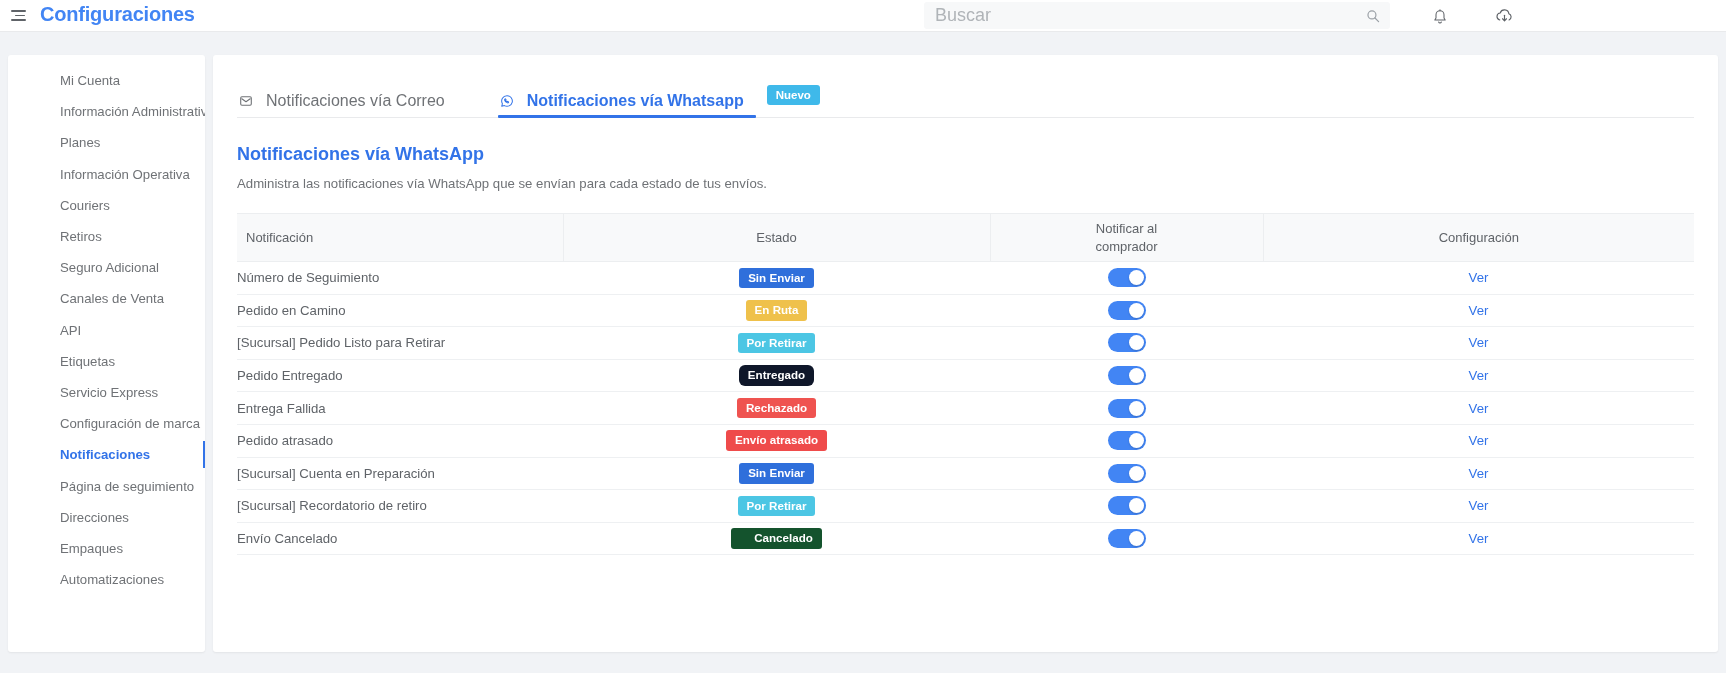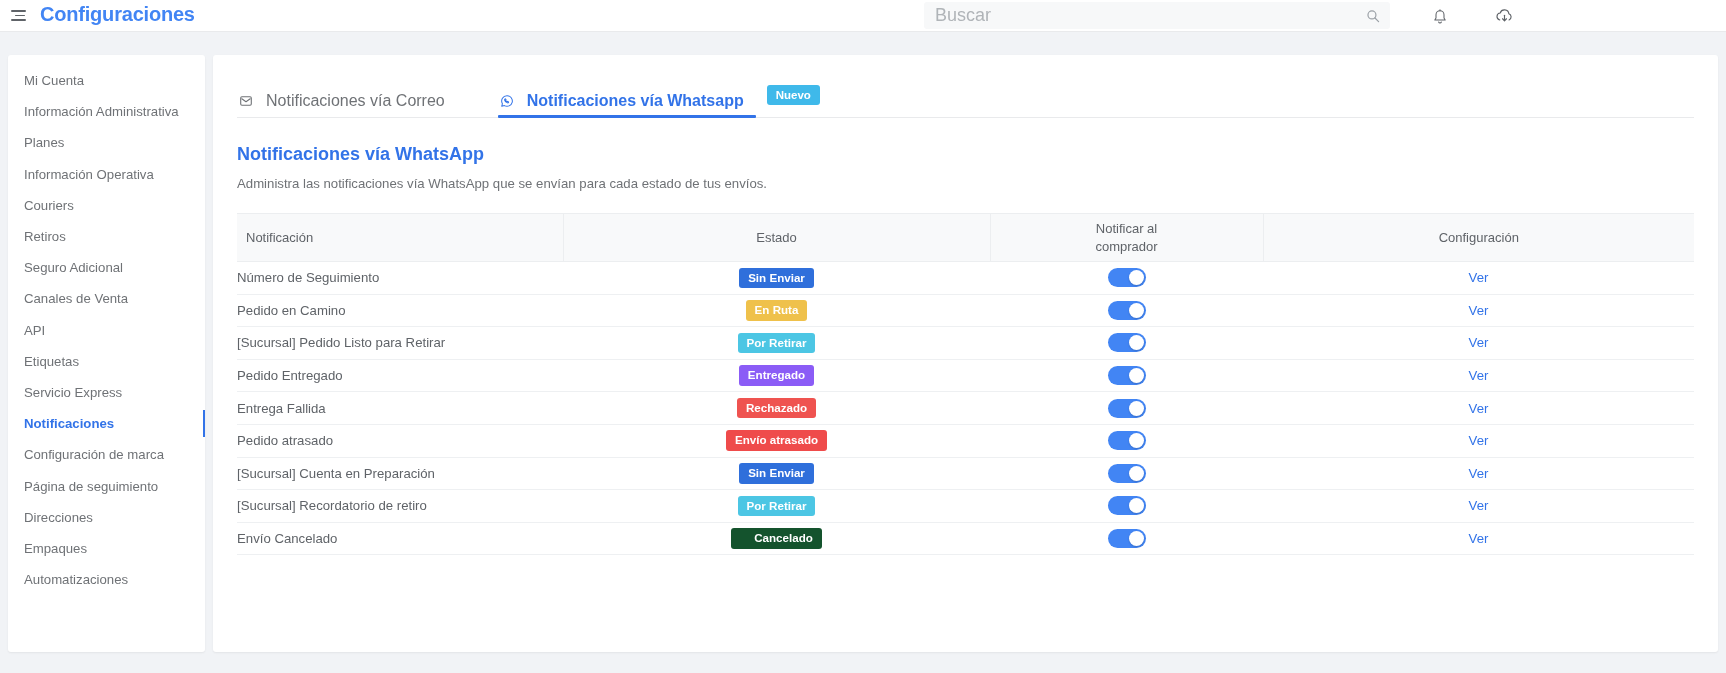--- a/index.html
+++ b/index.html
@@ -81,21 +81,21 @@
     background: #ffffff;
     border-radius: 3px;
     box-shadow: 0 1px 2px rgba(60,64,67,0.08);
     padding-top: 10px;
     overflow: hidden;
   }
   .side-item {
     position: relative;
     height: 31.2px;
     display: flex; align-items: center;
-    padding-left: 16px;
+    padding-left: 52px;
     font-size: 13.2px;
     color: #6f7276;
     cursor: pointer;
     white-space: nowrap;
   }
   .side-item.active {
     color: #3273e8; font-weight: bold;
   }
   .side-item.active::after {
     content: ""; position: absolute; right: 0; top: 2px;
@@ -283,25 +283,25 @@
       </div>
       <div class="side-item">
         <span>API</span>
       </div>
       <div class="side-item">
         <span>Etiquetas</span>
       </div>
       <div class="side-item">
         <span>Servicio Express</span>
       </div>
+      <div class="side-item">
+        <span>Configuración de marca</span>
+      </div>
       <div class="side-item active">
         <span>Notificaciones</span>
-      </div>
-      <div class="side-item">
-        <span>Configuración de marca</span>
       </div>
       <div class="side-item">
         <span>Página de seguimiento</span>
       </div>
       <div class="side-item">
         <span>Direcciones</span>
       </div>
       <div class="side-item">
         <span>Empaques</span>
       </div>
@@ -367,21 +367,21 @@
               <td class="c-config"><a class="ver-link">Ver</a></td>
             </tr>
             <tr>
               <td class="c-notif">[Sucursal] Pedido Listo para Retirar</td>
               <td class="c-estado"><span class="status-badge" style="background: rgb(76, 198, 228);">Por Retirar</span></td>
               <td class="c-toggle"><span class="toggle"><span class="knob"></span></span></td>
               <td class="c-config"><a class="ver-link">Ver</a></td>
             </tr>
             <tr>
               <td class="c-notif">Pedido Entregado</td>
-              <td class="c-estado"><span class="status-badge" style="background: #8b5cf6;">Entregado</span></td>
+              <td class="c-estado"><span class="status-badge" style="background: #0f172a; border-radius: 6px;">Entregado</span></td>
               <td class="c-toggle"><span class="toggle"><span class="knob"></span></span></td>
               <td class="c-config"><a class="ver-link">Ver</a></td>
             </tr>
             <tr>
               <td class="c-notif">Entrega Fallida</td>
               <td class="c-estado"><span class="status-badge" style="background: rgb(239, 83, 80);">Rechazado</span></td>
               <td class="c-toggle"><span class="toggle"><span class="knob"></span></span></td>
               <td class="c-config"><a class="ver-link">Ver</a></td>
             </tr>
             <tr>

